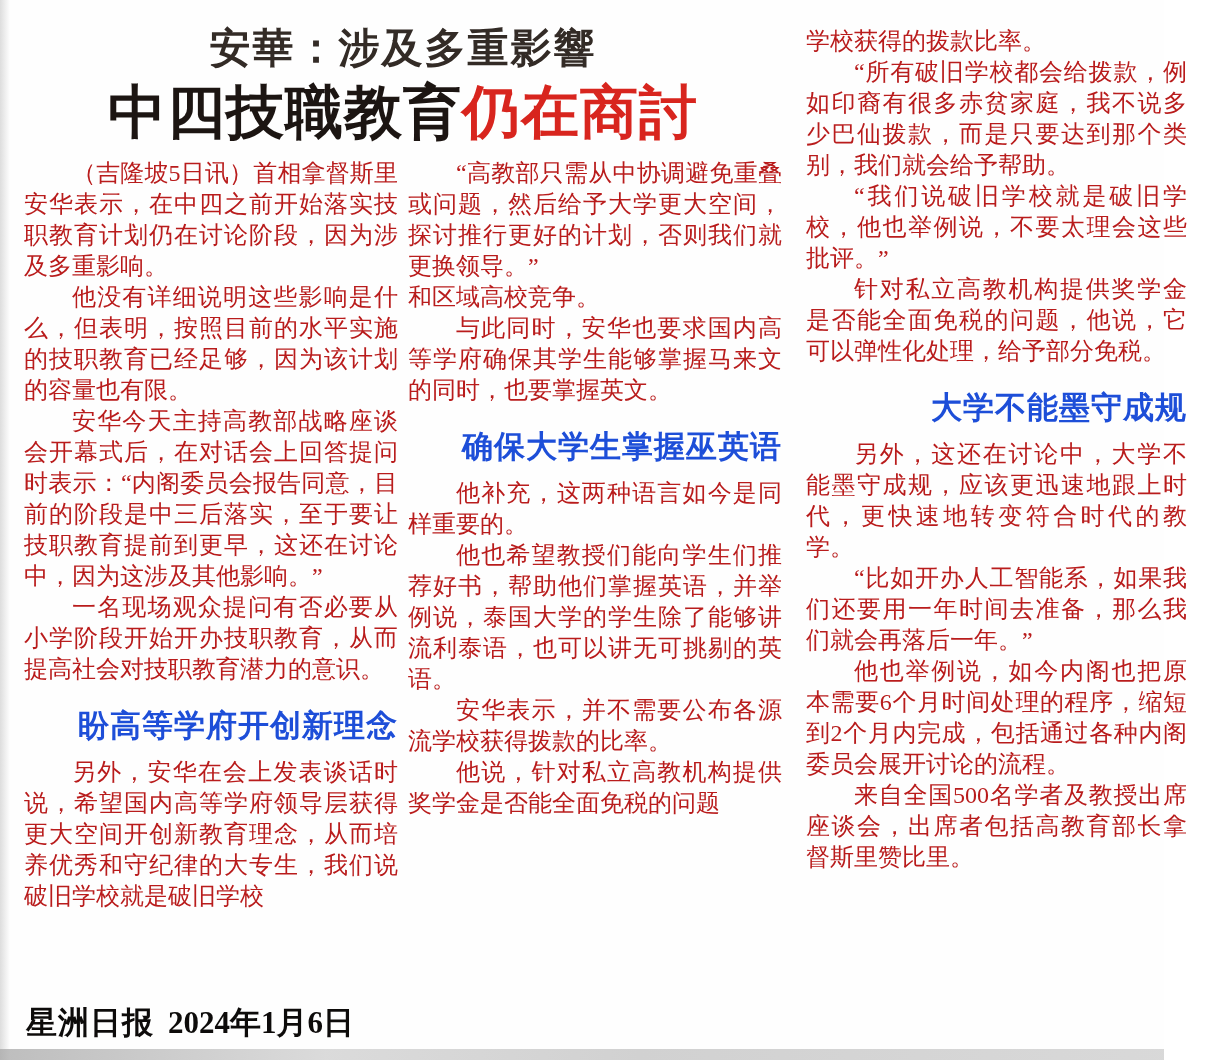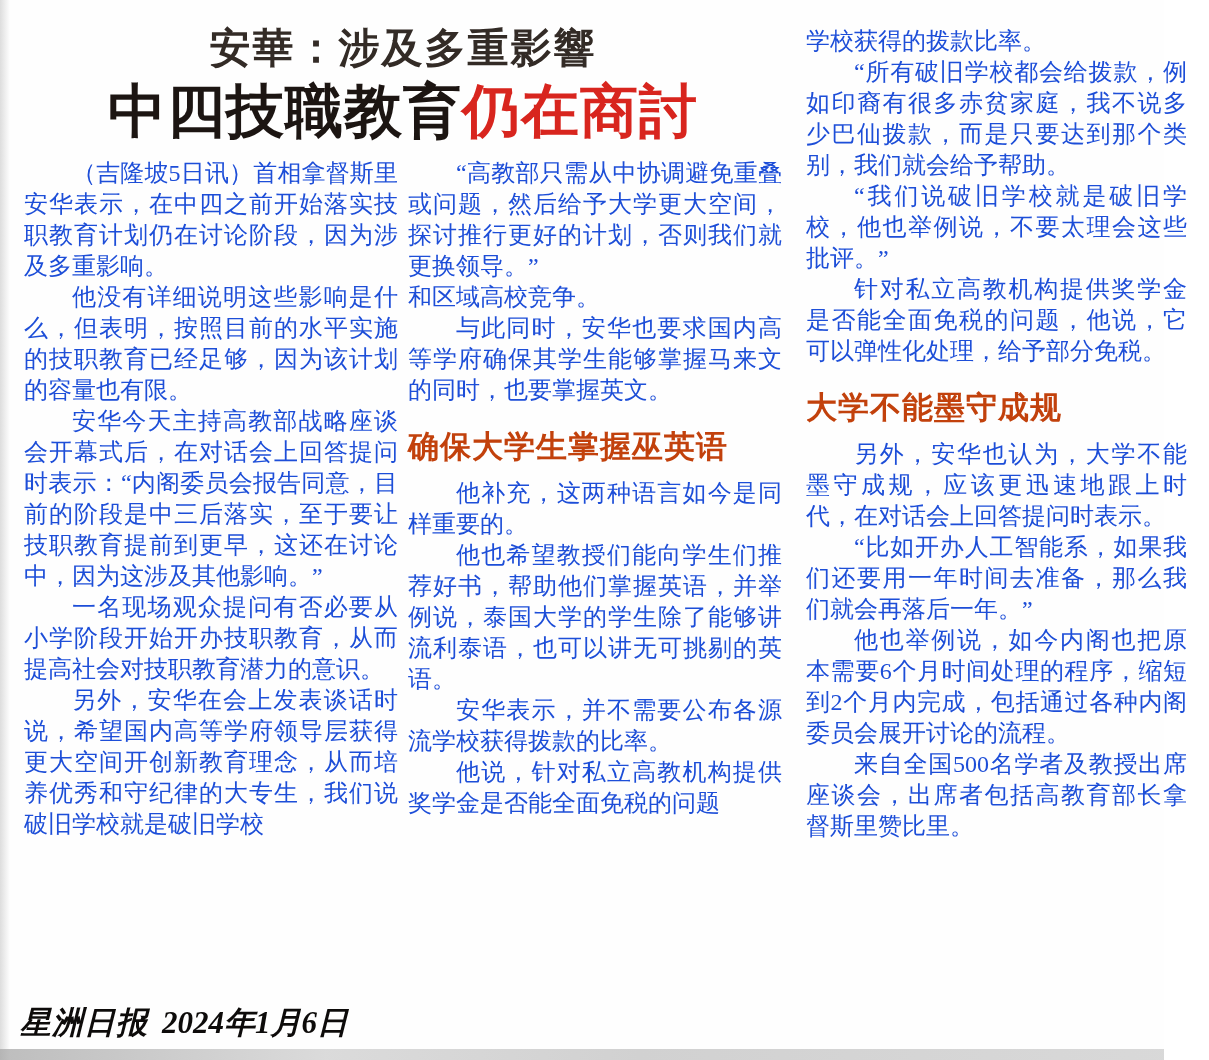--- a/index.html
+++ b/index.html
@@ -10,33 +10,33 @@
   .page::before{content:"";position:absolute;left:0;top:0;width:10px;height:100%;
        background:linear-gradient(to right,rgba(160,160,160,.35),rgba(160,160,160,0));pointer-events:none;}
   .bottom-strip{position:absolute;left:0;bottom:0;width:100%;height:11px;
        background:linear-gradient(to right,#a8a8a8,#cfcfcf 28%,#c2c2c2 55%,#cccccc);
        opacity:.75;}
   .content{display:flex;gap:24px;padding:26px 22px 0 24px;box-sizing:border-box;}
   .left-zone{width:758px;flex:0 0 758px;}
   .headline-block{text-align:center;margin:0 0 14px 0;}
   .kicker{font-family:"Liberation Sans","DejaVu Sans",sans-serif;
        font-size:41px;font-weight:600;color:#332b26;letter-spacing:2px;line-height:1.1;}
-  .headline{margin:10px 0 0 0;font-family:Liberation Serif, serif;
+  .headline{margin:10px 0 0 0;font-family:Liberation Sans, sans-serif;
        font-size:58px;font-weight:800;line-height:1.08;color:#1c1512;letter-spacing:1px;white-space:nowrap;}
   .hl-red{color:var(--accent,#d8251e);}
   .two-cols{display:flex;gap:10px;}
   .col{flex:1;min-width:0;}
   .col-right{width:381px;flex:0 0 381px;}
-  .para{margin:0;font-size:24px;line-height:31px;color:#1d4ed8;
+  .para{margin:0;font-size:24px;line-height:31px;color:#b91c1c;
        text-align:justify;text-justify:inter-character;text-indent:2em;}
   .para.cont{text-indent:0;}
-  .subhead{margin:20px 0 10px 0;text-align:left;
+  .subhead{margin:20px 0 10px 0;text-align:right;
        font-family:"Liberation Sans","DejaVu Sans",sans-serif;
-       font-size:31px;font-weight:800;color:#c2410c;letter-spacing:1px;}
-  .footer{position:absolute;left:20px;bottom:16px;white-space:nowrap;font-style:italic;}
+       font-size:31px;font-weight:800;color:#1d4ed8;letter-spacing:1px;}
+  .footer{position:absolute;left:26px;bottom:16px;white-space:nowrap;}
   .footer .paper{font-family:"Liberation Sans","DejaVu Sans",sans-serif;
        font-size:31px;font-weight:800;color:#0d0b0a;letter-spacing:1px;}
   .footer .date{font-family:"Liberation Serif","DejaVu Serif",serif;
        font-size:31px;font-weight:700;color:#0d0b0a;margin-left:14px;}
 </style>
 </head>
 <body>
 
 <div class="page">
   <div class="content">
@@ -46,20 +46,21 @@
         <div class="kicker">安華：涉及多重影響</div>
         <h1 class="headline"><span class="hl-black">中四技職教育</span><span class="hl-red">仍在商討</span></h1>
       </header>
 
       <div class="two-cols">
         <div class="col">
           <p class="para">（吉隆坡5日讯）首相拿督斯里安华表示，在中四之前开始落实技职教育计划仍在讨论阶段，因为涉及多重影响。</p>
           <p class="para">他没有详细说明这些影响是什么，但表明，按照目前的水平实施的技职教育已经足够，因为该计划的容量也有限。</p>
           <p class="para">安华今天主持高教部战略座谈会开幕式后，在对话会上回答提问时表示：“内阁委员会报告同意，目前的阶段是中三后落实，至于要让技职教育提前到更早，这还在讨论中，因为这涉及其他影响。”</p>
           <p class="para">一名现场观众提问有否必要从小学阶段开始开办技职教育，从而提高社会对技职教育潜力的意识。</p>
+          <h2 class="subhead">盼高等学府开创新理念</h2>
           <p class="para">另外，安华在会上发表谈话时说，希望国内高等学府领导层获得更大空间开创新教育理念，从而培养优秀和守纪律的大专生，我们说破旧学校就是破旧学校</p>
         </div>
 
         <div class="col">
           <p class="para">“高教部只需从中协调避免重叠或问题，然后给予大学更大空间，探讨推行更好的计划，否则我们就更换领导。”</p>
           <p class="para cont">和区域高校竞争。</p>
           <p class="para">与此同时，安华也要求国内高等学府确保其学生能够掌握马来文的同时，也要掌握英文。</p>
           <h2 class="subhead">确保大学生掌握巫英语</h2>
           <p class="para">他补充，这两种语言如今是同样重要的。</p>
           <p class="para">他也希望教授们能向学生们推荐好书，帮助他们掌握英语，并举例说，泰国大学的学生除了能够讲流利泰语，也可以讲无可挑剔的英语。</p>
@@ -68,21 +69,21 @@
         </div>
       </div>
     </div>
 
     <div class="col col-right">
       <p class="para cont">学校获得的拨款比率。</p>
       <p class="para">“所有破旧学校都会给拨款，例如印裔有很多赤贫家庭，我不说多少巴仙拨款，而是只要达到那个类别，我们就会给予帮助。</p>
       <p class="para">“我们说破旧学校就是破旧学校，他也举例说，不要太理会这些批评。”</p>
       <p class="para">针对私立高教机构提供奖学金是否能全面免税的问题，他说，它可以弹性化处理，给予部分免税。</p>
       <h2 class="subhead">大学不能墨守成规</h2>
-      <p class="para">另外，安华也认为，大学不能墨守成规，应该更迅速地跟上时代，在对话会上回答提问时表示。</p>
+      <p class="para">另外，这还在讨论中，大学不能墨守成规，应该更迅速地跟上时代，更快速地转变符合时代的教学。</p>
       <p class="para">“比如开办人工智能系，如果我们还要用一年时间去准备，那么我们就会再落后一年。”</p>
       <p class="para">他也举例说，如今内阁也把原本需要6个月时间处理的程序，缩短到2个月内完成，包括通过各种内阁委员会展开讨论的流程。</p>
       <p class="para">来自全国500名学者及教授出席座谈会，出席者包括高教育部长拿督斯里赞比里。</p>
     </div>
   </div>
 
   <div class="footer">
     <span class="paper">星洲日报</span><span class="date">2024年1月6日</span>
   </div>
 

